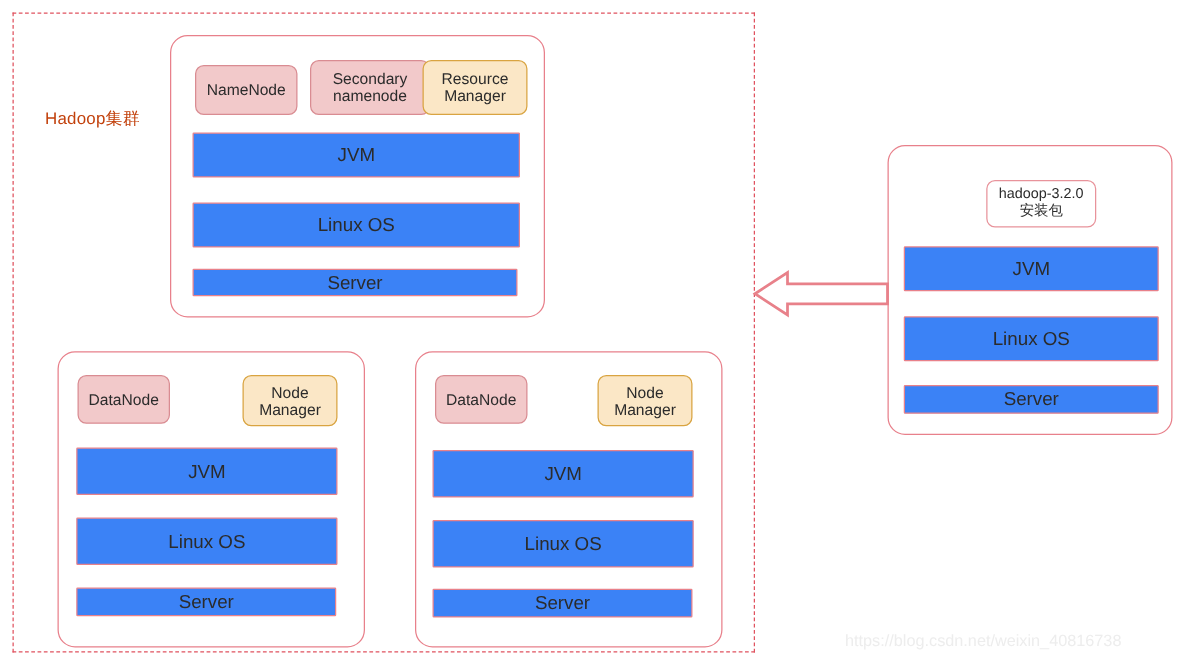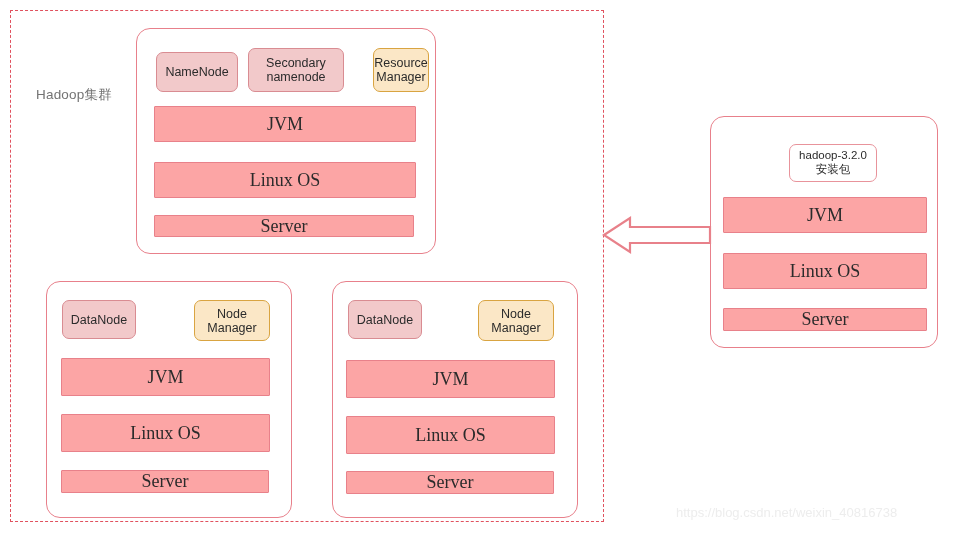--- a/index.html
+++ b/index.html
@@ -28,21 +28,21 @@
     height: 512px;
     border: 1.4px dashed #e0525f;
     box-sizing: border-box;
     background: transparent;
   }
   .cluster-label {
     position: absolute;
     left: 36px;
     top: 86px;
     font-size: 13.5px;
-    color: #737373;
+    color: #c2410c;
     white-space: nowrap;
     letter-spacing: 0.2px;
   }
 
   
   .node-panel {
     position: absolute;
     box-sizing: border-box;
     background: #ffffff;
     border: 1.6px solid #e8808b;
@@ -70,41 +70,40 @@
     background: #f2c9ca;
     border: 1.4px solid #d98c92;
   }
   .chip.orange {
     background: #fbe7c6;
     border: 1.4px solid #d9a441;
   }
 
   #chip-namenode        { left: 156px; top: 52px;  width: 82px;  height: 40px; }
   #chip-secondary       { left: 248px; top: 48px;  width: 96px;  height: 44px; }
-  #chip-resourcemanager { left: 338px; top: 48px;  width: 56px;  height: 44px; margin-left: 35px; }
+  #chip-resourcemanager { left: 338px; top: 48px;  width: 84px;  height: 44px; }
 
   #chip-datanode-1      { left: 62px;  top: 300px; width: 74px;  height: 39px; }
   #chip-nodemanager-1   { left: 194px; top: 300px; width: 76px;  height: 41px; }
 
   #chip-datanode-2      { left: 348px; top: 300px; width: 74px;  height: 39px; }
   #chip-nodemanager-2   { left: 478px; top: 300px; width: 76px;  height: 41px; }
 
   
   .layer {
     position: absolute;
     box-sizing: border-box;
     display: flex;
     align-items: center;
     justify-content: center;
-    background: #fca5a5;
+    background: #3b82f6;
     border: 1.6px solid #e8818a;
     border-radius: 1px;
-    font-size: 18px;
+    font-size: 15px;
     color: #2b2b2b;
-    font-family: Liberation Serif, serif;
   }
 
   
   #m-jvm    { left: 154px; top: 106px; width: 262px; height: 36px; }
   #m-linux  { left: 154px; top: 162px; width: 262px; height: 36px; }
   #m-server { left: 154px; top: 215px; width: 260px; height: 22px; }
 
   
   #w1-jvm    { left: 61px;  top: 358px; width: 209px; height: 38px; }
   #w1-linux  { left: 61px;  top: 414px; width: 209px; height: 38px; }

